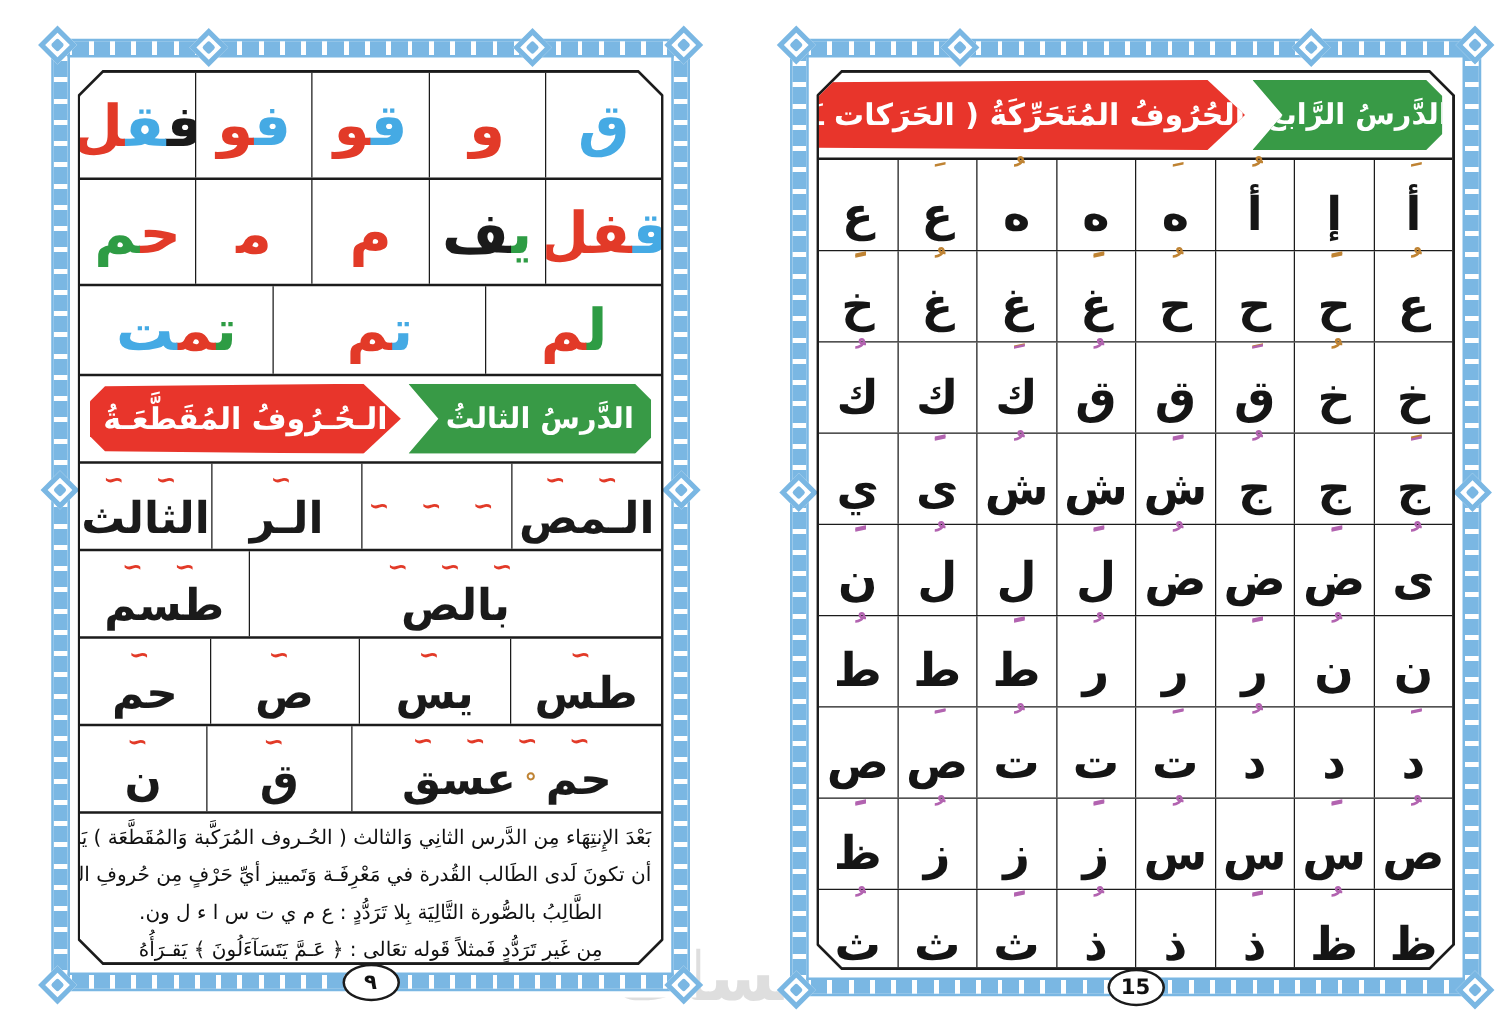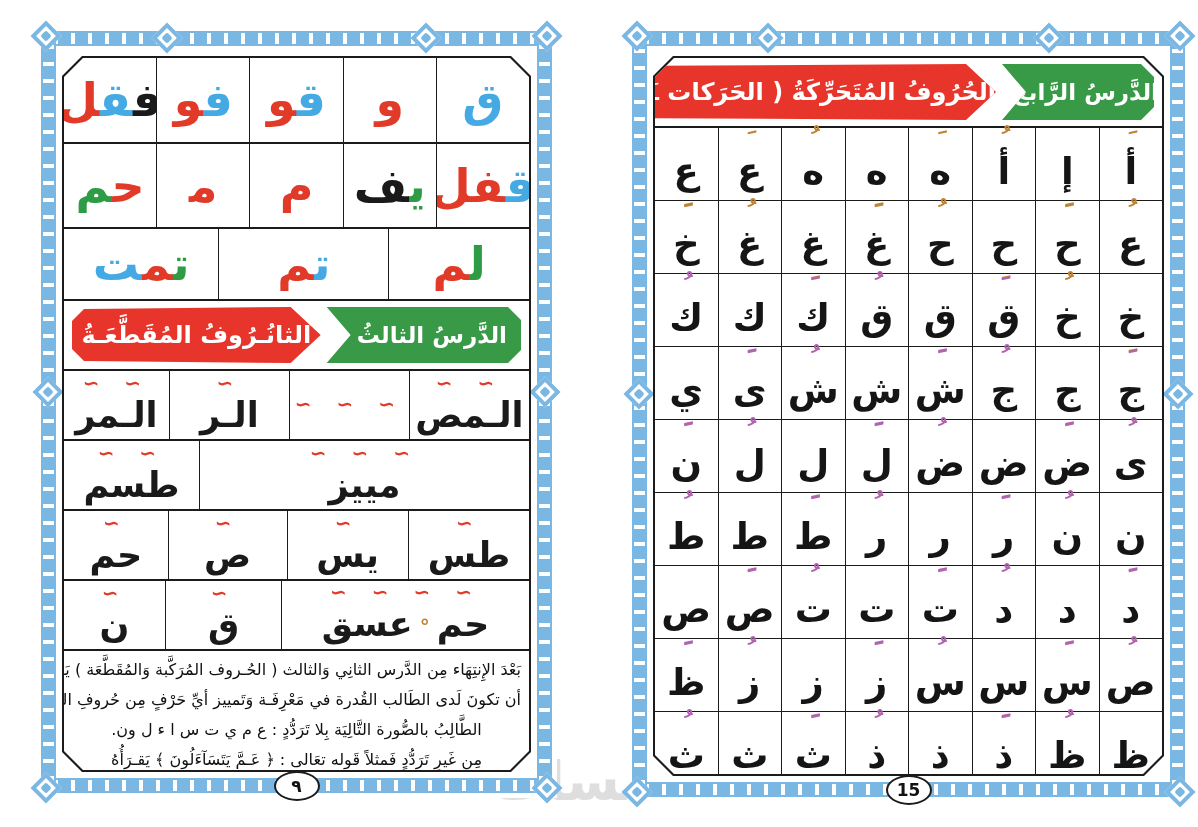--- a/index.html
+++ b/index.html
@@ -158,45 +158,45 @@
               <span class="c-red">‍م‍</span>
               <span class="c-blue">‍ت</span>
             </div>
           </div>
         </div>
       <div class="bstrip" dir="rtl">
         <div class="badge">
           <span>الدَّرسُ الثالثُ</span>
         </div>
         <div class="rban">
-          <span>الثانُـرُوفُ المُقَطَّعَـةُ</span>
+          <span>الـحُـرُوفُ المُقَطَّعَـةُ</span>
         </div>
       </div>
       <div id="muq-grid" dir="rtl">
           <div class="grow" style="height: 68px;">
             <div class="gcell mqcell" style="flex: 1 1 0%;">
               <div class="mq-marks">∼ ∼</div>
               <div class="mq-word"><span class="c-black">الـمص</span></div>
             </div>
             <div class="gcell mqcell" style="flex: 1 1 0%;">
               <div class="mq-marks">∼ ∼ ∼</div>
             </div>
             <div class="gcell mqcell" style="flex: 1 1 0%;">
               <div class="mq-marks">∼</div>
               <div class="mq-word"><span class="c-black">الـر</span></div>
             </div>
             <div class="gcell mqcell" style="flex: 0.88 1 0%;">
               <div class="mq-marks">∼ ∼</div>
-              <div class="mq-word"><span class="c-black">الـمر</span></div>
+              <div class="mq-word"><span class="c-black">الثالث</span></div>
             </div>
           </div>
           <div class="grow" style="height: 68px;">
             <div class="gcell mqcell" style="flex: 2.15 1 0%;">
               <div class="mq-marks">∼ ∼ ∼</div>
-              <div class="mq-word"><span class="c-black">مييز</span></div>
+              <div class="mq-word"><span class="c-black">بالص</span></div>
             </div>
             <div class="gcell mqcell" style="flex: 0.88 1 0%;">
               <div class="mq-marks">∼ ∼</div>
               <div class="mq-word"><span class="c-black">طسم</span></div>
             </div>
           </div>
           <div class="grow" style="height: 68px;">
             <div class="gcell mqcell" style="flex: 1.02 1 0%;">
               <div class="mq-marks">∼</div>
               <div class="mq-word"><span class="c-black">طس</span></div>

